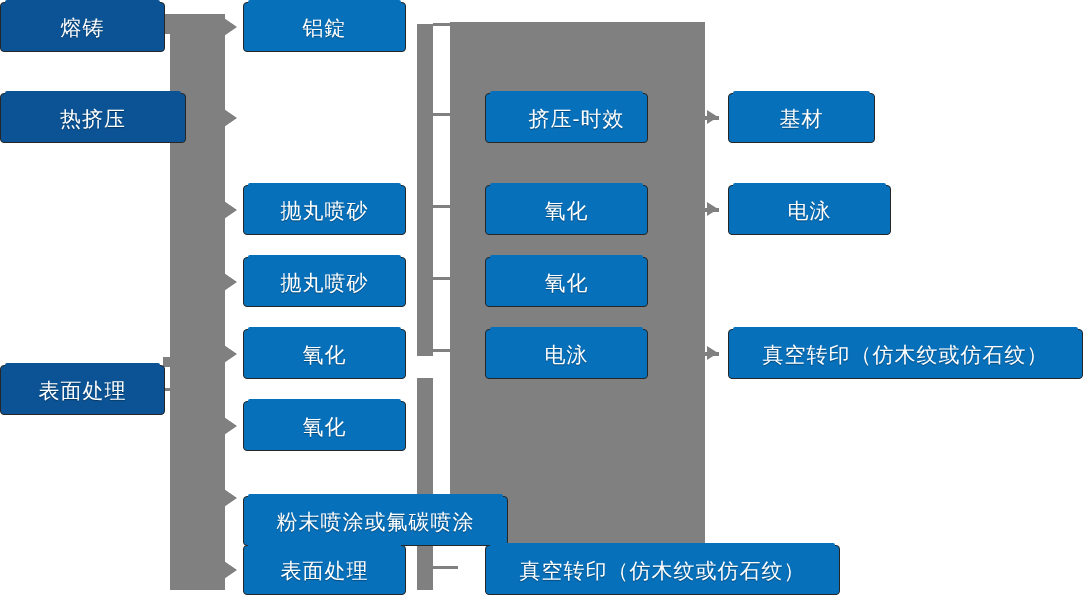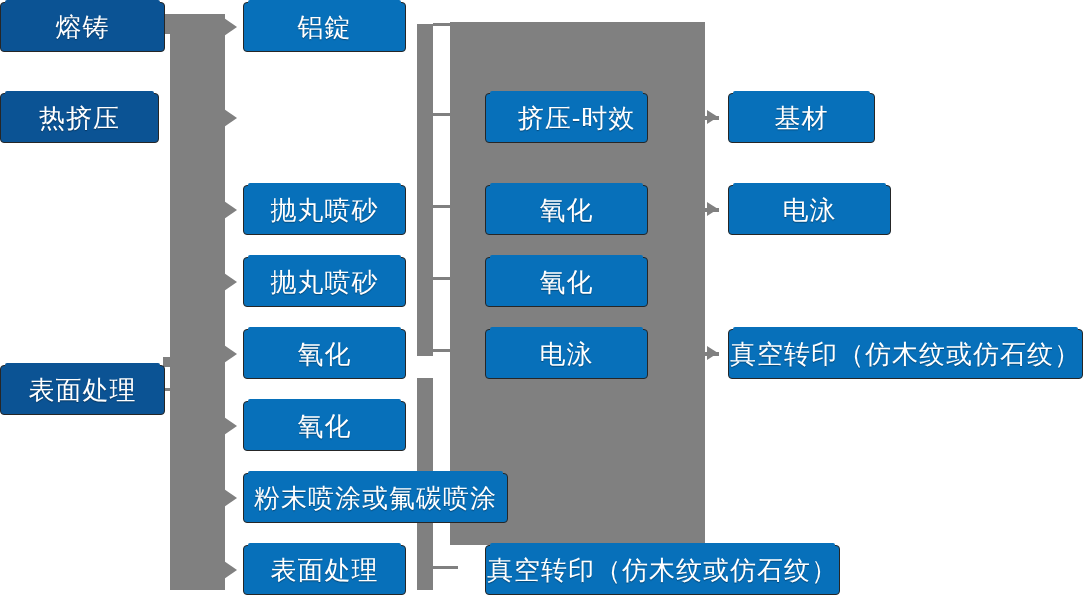--- a/index.html
+++ b/index.html
@@ -51,21 +51,21 @@
   
   .box {
     position: absolute;
     box-sizing: border-box;
     display: flex;
     align-items: center;
     justify-content: center;
     color: #ffffff;
     border-radius: 4px;
     border: 1px solid #262626;
-    font-size: 26px;
+    font-size: 21px;
     letter-spacing: 1px;
     line-height: 1;
     white-space: nowrap;
     text-shadow: 0 1px 1px rgba(0,0,0,.35);
   }
   .box.dark  { background: #0b5394; }
   .box.light { background: #0770ba; }
   
   .box::before {
     content: "";
@@ -114,29 +114,29 @@
   <div class="thin-arrow-shaft" style="left:705px; top:116px; width:14px;"></div>
   <div class="thin-arrow-head" style="left:707px; top:110px;"></div>
 
   <div class="thin-arrow-shaft" style="left:705px; top:208px; width:14px;"></div>
   <div class="thin-arrow-head" style="left:707px; top:202px;"></div>
 
   <div class="thin-arrow-shaft" style="left:705px; top:352px; width:14px;"></div>
   <div class="thin-arrow-head" style="left:707px; top:346px;"></div>
 
   <div class="box dark" style="left:0px; top:2px;   width:165px; height:50px;">熔铸</div>
-  <div class="box dark" style="left:0px; top:93px;  width:159px; height:50px;">热挤压</div>
+  <div class="box dark" style="left:0px; top:93px;  width:186px; height:50px;">热挤压</div>
   <div class="box dark" style="left:0px; top:365px; width:165px; height:50px;">表面处理</div>
 
   <div class="box light" style="left:243px; top:2px;   width:163px; height:50px;">铝錠</div>
   <div class="box light" style="left:243px; top:185px; width:163px; height:50px;">抛丸喷砂</div>
   <div class="box light" style="left:243px; top:257px; width:163px; height:50px;">抛丸喷砂</div>
   <div class="box light" style="left:243px; top:329px; width:163px; height:50px;">氧化</div>
   <div class="box light" style="left:243px; top:401px; width:163px; height:50px;">氧化</div>
-  <div class="box light" style="left:243px; top:473px; width:265px; height:50px;">粉末喷涂或氟碳喷涂</div>
+  <div class="box light" style="left:243px; top:496px; width:265px; height:50px;">粉末喷涂或氟碳喷涂</div>
   <div class="box light" style="left:243px; top:545px; width:163px; height:50px;">表面处理</div>
 
   <div class="box light" style="left:485px; top:93px;  width:163px; height:50px;padding-left:20px;">挤压-时效</div>
   <div class="box light" style="left:485px; top:185px; width:163px; height:50px;">氧化</div>
   <div class="box light" style="left:485px; top:257px; width:163px; height:50px;">氧化</div>
   <div class="box light" style="left:485px; top:329px; width:163px; height:50px;">电泳</div>
   <div class="box light" style="left:485px; top:545px; width:355px; height:50px;">真空转印（仿木纹或仿石纹）</div>
 
   <div class="box light" style="left:728px; top:93px;  width:147px; height:50px;">基材</div>
   <div class="box light" style="left:728px; top:185px; width:163px; height:50px;">电泳</div>

